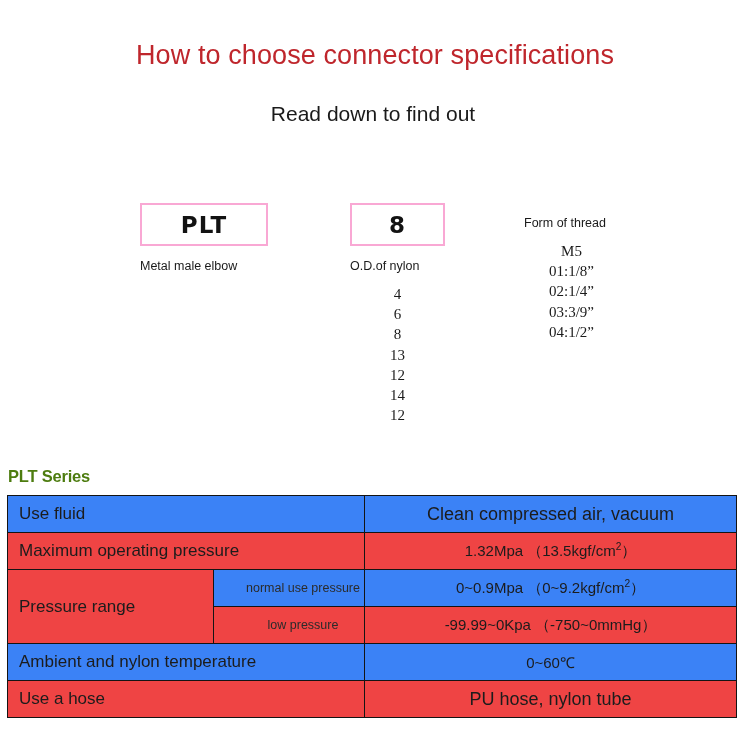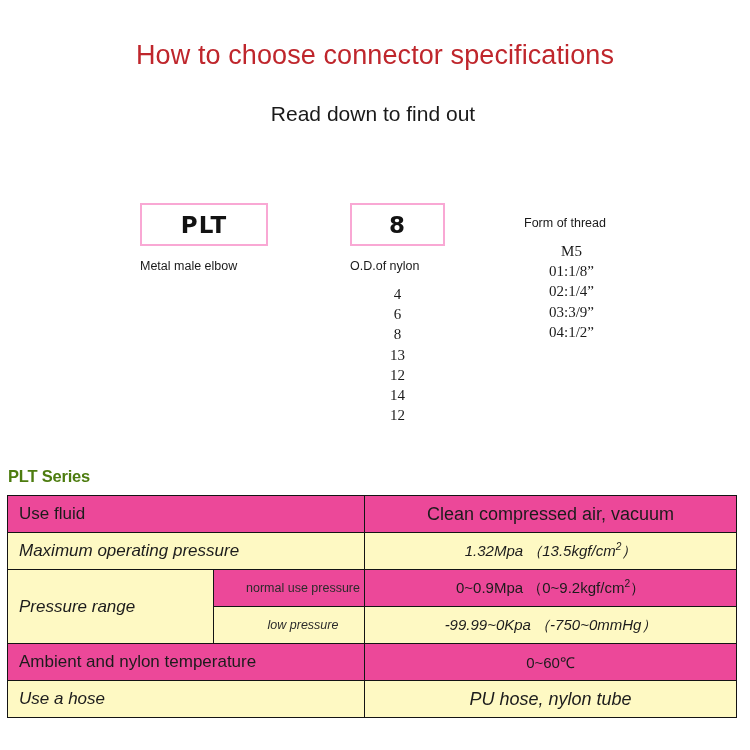--- a/index.html
+++ b/index.html
@@ -121,22 +121,22 @@
     text-align: center;
     font-size: 12.5px;
     color: #2b2b2b;
     padding-left: 28px;
   }
   #spec-table td.value {
     text-align: center;
   }
   #spec-table td.value.big { font-size: 18px; }
   #spec-table td.value.small { font-size: 15px; }
-  .beige { background: #ec4899; }
-  .plain { background: #fef9c3; font-style: italic; }
+  .beige { background: #3b82f6; }
+  .plain { background: #ef4444; }
   sup { font-size: 0.68em; vertical-align: super; line-height: 0; }
 </style>
 </head>
 <body>
 
 <div id="headline">How to choose connector specifications</div>
 <div id="subhead">Read down to find out</div>
 
 <div id="selector">
 

